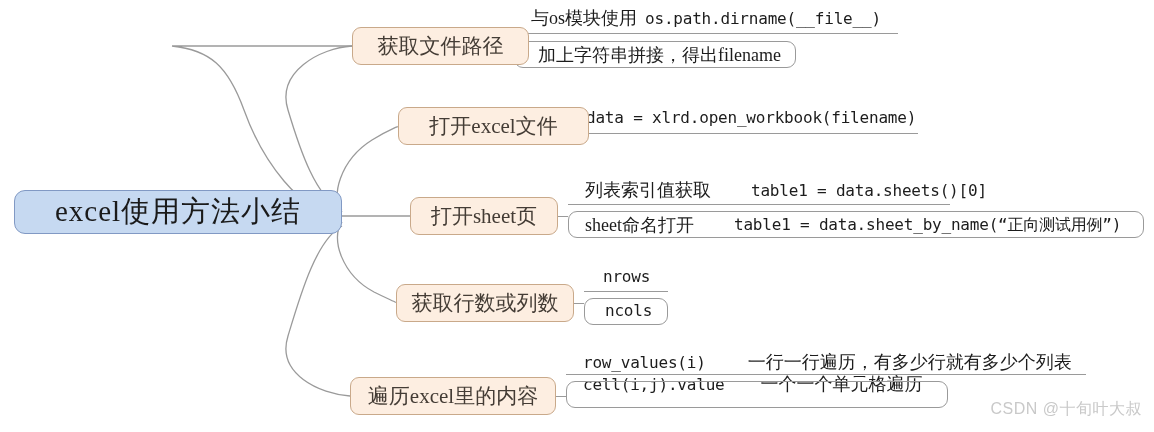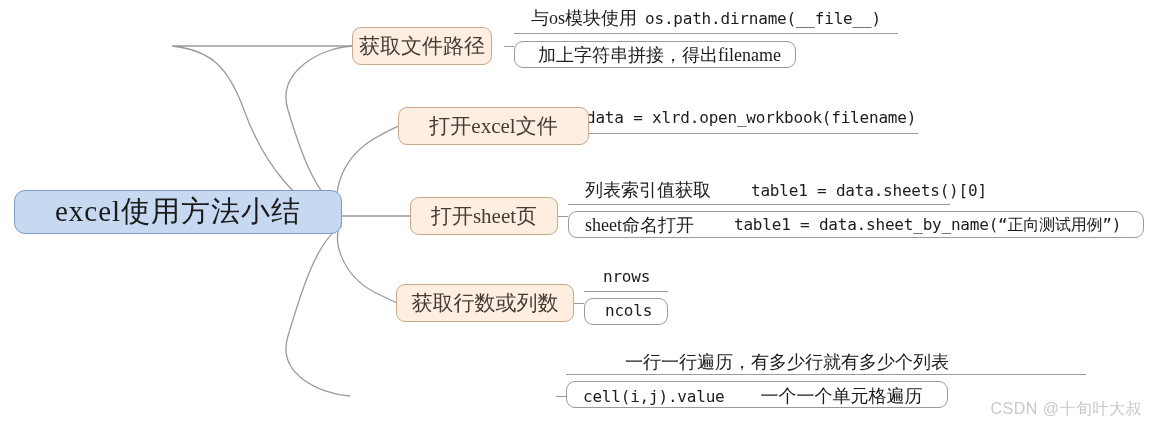--- a/index.html
+++ b/index.html
@@ -146,21 +146,21 @@
       <path d="M342,222 C330,238 342,275 374,292 C390,300 398,303 396,303"></path>
 
       <path d="M342,226 C316,240 300,296 288,336 C276,374 320,394 350,396"></path>
     </g>
   </svg>
 
   <div class="root-node">
     <span class="root-label">excel使用方法小结</span>
   </div>
 
-  <div class="branch-node" style="left:352px; top:27px; width:140px;border-radius:9px;">
+  <div class="branch-node" style="left:352px; top:27px; width:177px;border-radius:9px;">
     <span class="branch-label">获取文件路径</span>
   </div>
   <div class="stub" style="left:504px; top:46px; width:10px;"></div>
   <div class="leaf-box" style="left:514px; top:41px; width:282px; height:27px;"></div>
   <div class="leaf-underline" style="left:514px; top:33px; width:384px;"></div>
 
   <div class="leaf-row" style="left:538px; top:43px;">
     <span class="cn">加上字符串拼接，得出filename</span>
   </div>
   <div class="leaf-row" style="left:531px; top:6px;">
@@ -202,29 +202,33 @@
   <div class="leaf-box" style="left:584px; top:298px; width:84px; height:27px;"></div>
   <div class="leaf-underline" style="left:584px; top:291px; width:84px;"></div>
 
   <div class="leaf-row" style="left:603px; top:267px;">
     <span class="mono">nrows</span>
   </div>
   <div class="leaf-row" style="left:605px; top:301px;">
     <span class="mono">ncols</span>
   </div>
 
+  <div class="branch-node" style="left:350px; top:377px; width:206px;">
+    <span class="branch-label">遍历excel里的内容</span>
+  </div>
   <div class="stub" style="left:556px; top:396px; width:10px;"></div>
   <div class="leaf-box" style="left:566px; top:381px; width:382px; height:27px;"></div>
   <div class="leaf-underline" style="left:566px; top:374px; width:520px;"></div>
 
   <div class="leaf-row" style="left:583px; top:350px;">
+    <span class="mono">row_values(i)</span>
     <span style="width:42px"></span>
     <span class="cn">一行一行遍历，有多少行就有多少个列表</span>
   </div>
-  <div class="leaf-row" style="left:583px; top:384px;">
+  <div class="leaf-row" style="left:583px; top:372px;">
     <span class="mono">cell(i,j).value</span>
     <span style="width:36px"></span>
     <span class="cn">一个一个单元格遍历</span>
   </div>
 
   <div class="watermark">CSDN @十旬叶大叔</div>
 
 </div>
 
 </body></html>

